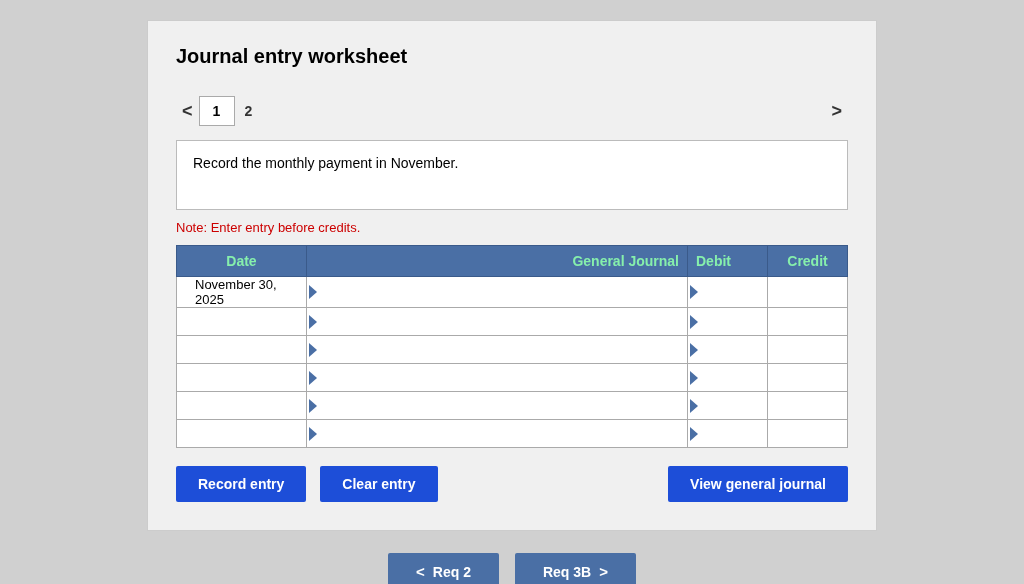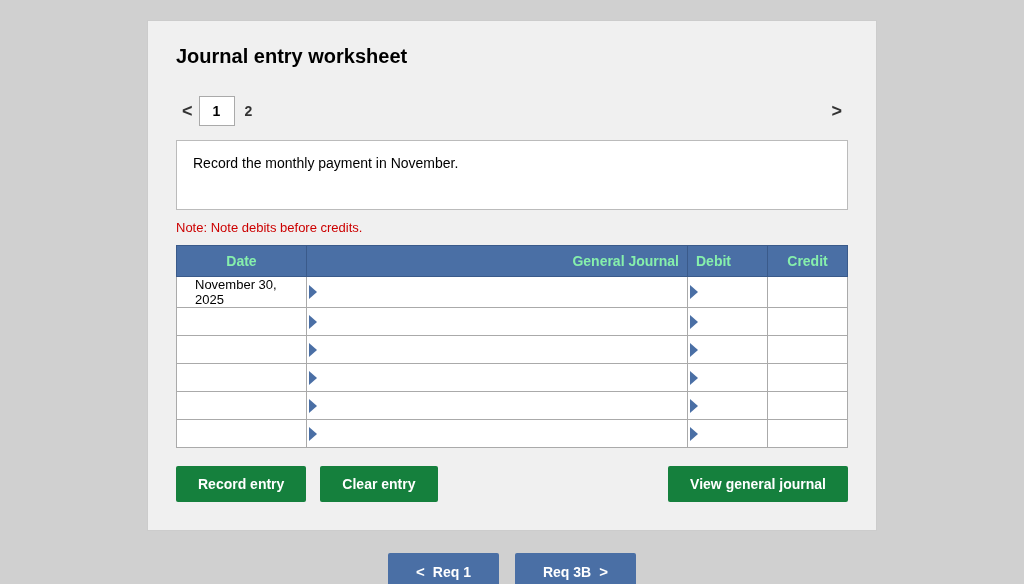--- a/index.html
+++ b/index.html
@@ -154,21 +154,21 @@
       padding: 0 2px;
     }
 
     
     .btn-row {
       display: flex;
       align-items: center;
       gap: 14px;
     }
     .btn-primary {
-      background: #15803d;
+      background: #1d4ed8;
       color: #fff;
       border: none;
       padding: 10px 22px;
       font-size: 14px;
       font-weight: bold;
       cursor: pointer;
       border-radius: 2px;
     }
     .btn-right {
       margin-left: auto;
@@ -210,21 +210,21 @@
       <button class="nav-arrow">&lt;</button>
       <div class="page-num-box">1</div>
       <span class="page-num-inactive">2</span>
       <button class="nav-arrow right">&gt;</button>
     </div>
 
     <div class="description-box">
       <span>Record the monthly payment in November.</span>
     </div>
 
-    <div class="note-text">Note: Note debits before credits.</div>
+    <div class="note-text">Note: Enter entry before credits.</div>
 
     <table class="journal-table">
       <thead>
         <tr>
           <th class="date-col">Date</th>
           <th class="journal-col">General Journal</th>
           <th class="debit-col">Debit</th>
           <th class="credit-col">Credit</th>
         </tr>
       </thead>
@@ -272,20 +272,20 @@
     <div class="btn-row">
       <button class="btn-primary">Record entry</button>
       <button class="btn-primary">Clear entry</button>
       <button class="btn-primary btn-right">View general journal</button>
     </div>
   </div>
 
   <div class="bottom-nav">
     <button class="btn-nav">
       <span class="nav-chevron">&lt;</span>
-      <span>Req 1</span>
+      <span>Req 2</span>
     </button>
     <button class="btn-nav">
       <span>Req 3B</span>
       <span class="nav-chevron">&gt;</span>
     </button>
   </div>
 </div>
 
 </body></html>

